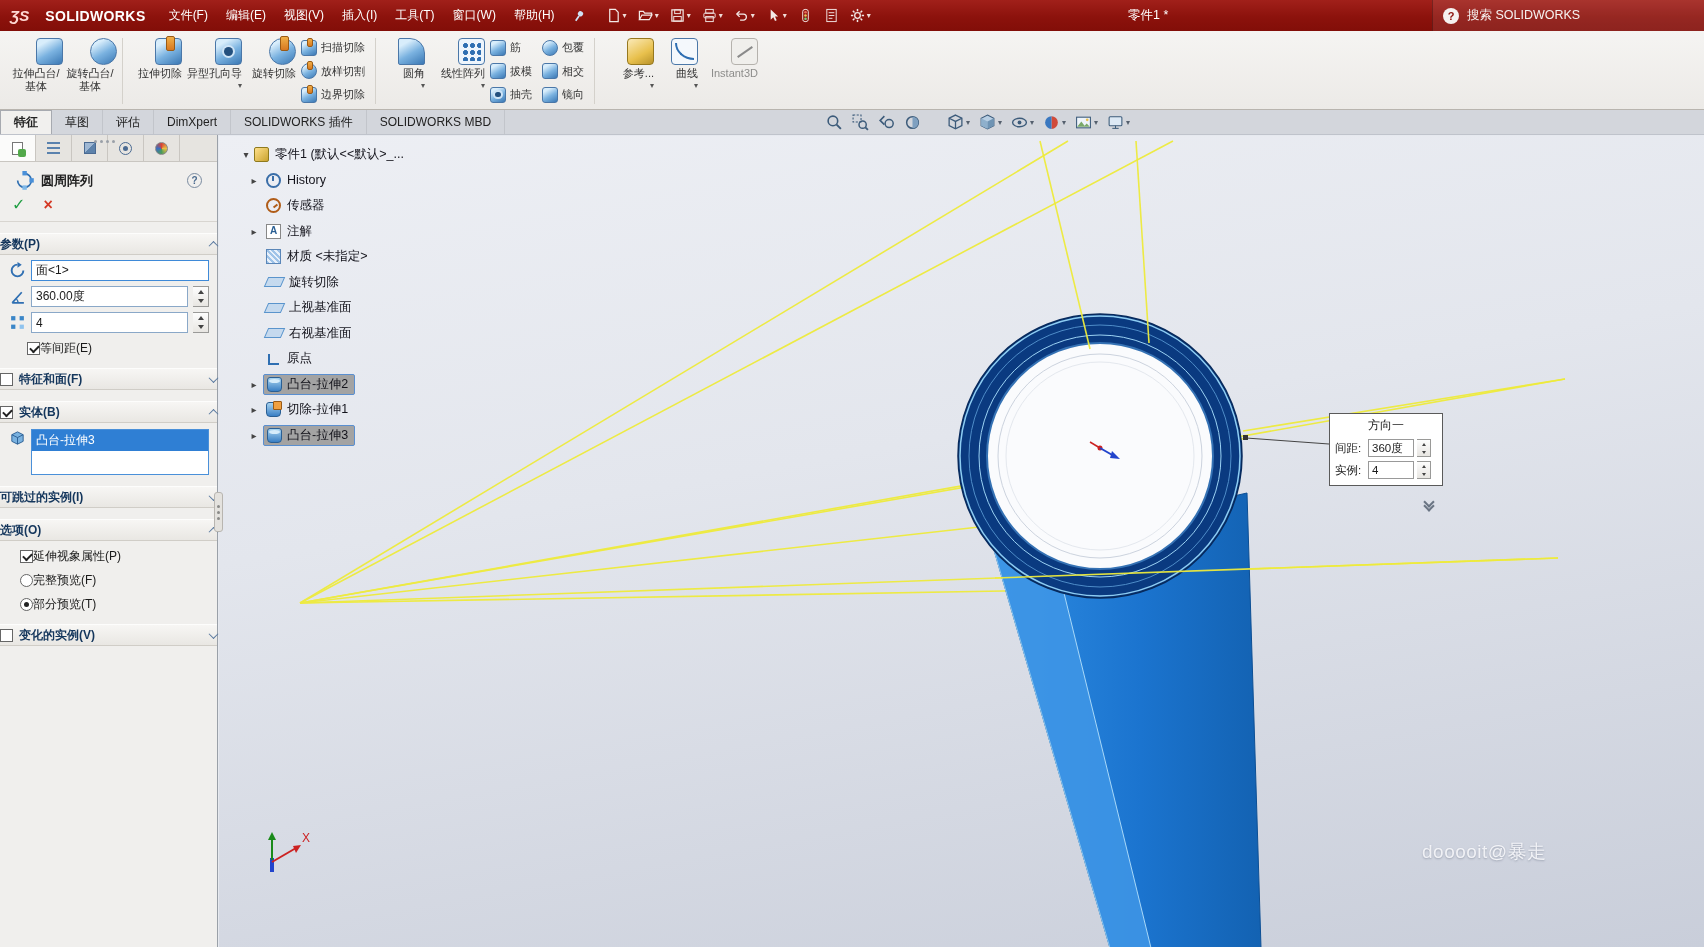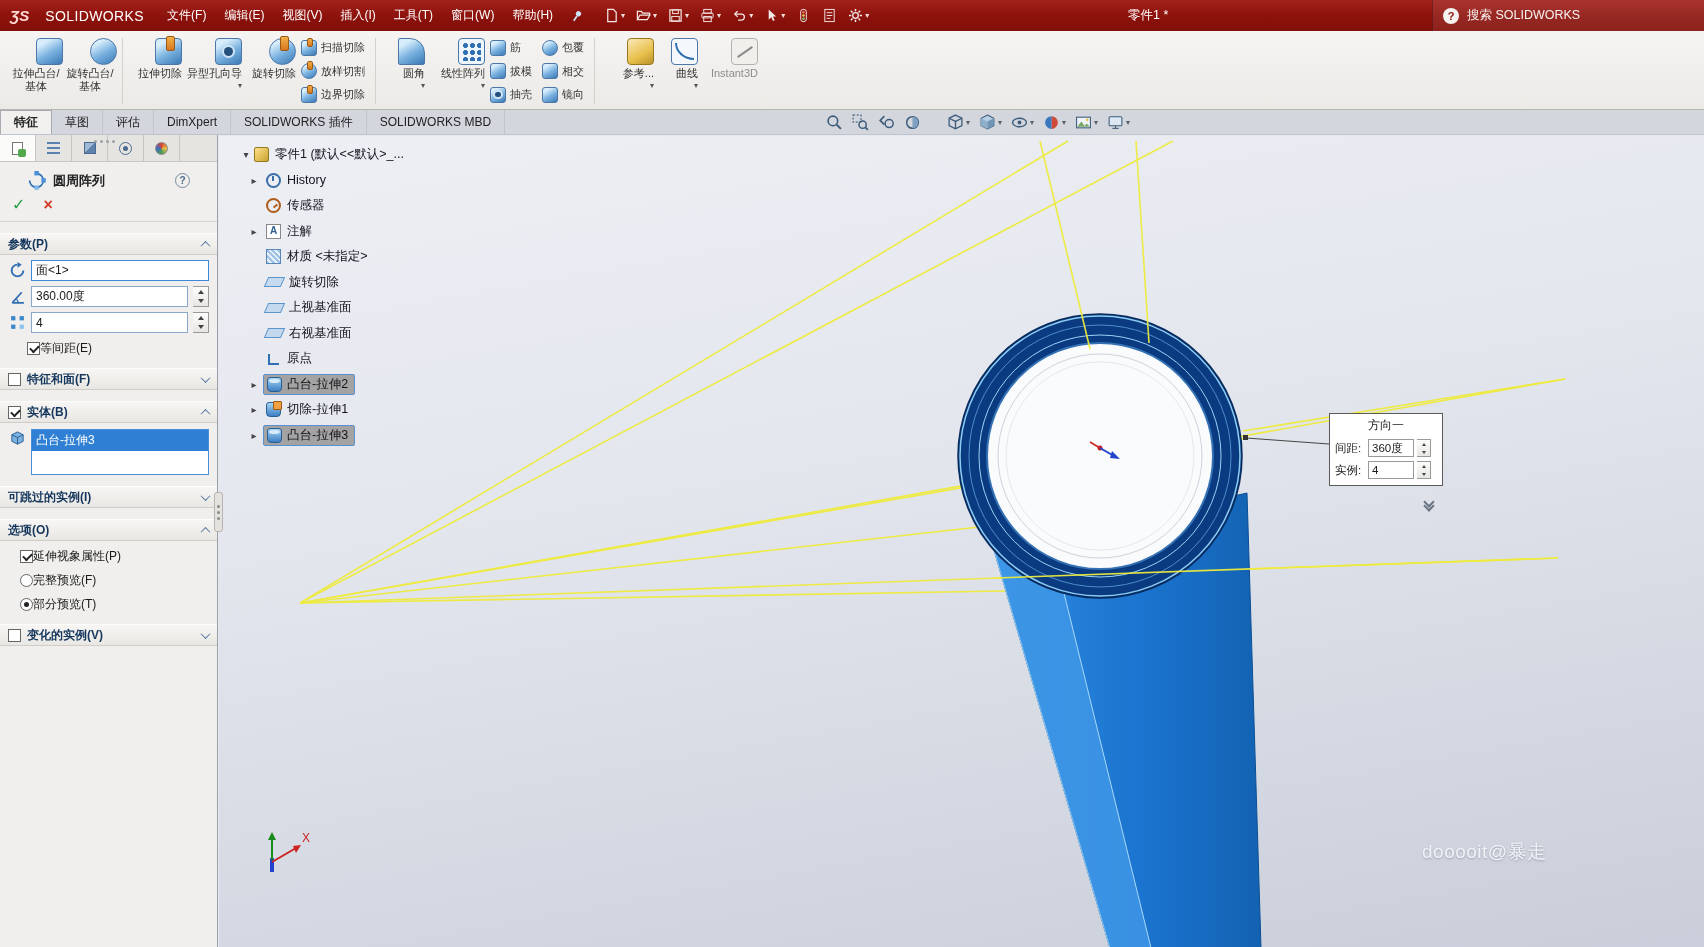--- a/index.html
+++ b/index.html
@@ -3,21 +3,21 @@
 <meta charset="utf-8">
 <style>
   *{box-sizing:border-box;margin:0;padding:0}
   html,body{width:1704px;height:947px}
   body{position:relative;overflow:hidden;font-family:"Liberation Sans","DejaVu Sans",sans-serif;background:#e6e9ef;color:#1a1a1a}
 
   
   .titlebar{position:absolute;top:0;left:0;right:0;height:31px;background:linear-gradient(#a1201a,#8c120c 55%,#820e08);display:flex;align-items:center;color:#fff;z-index:50}
   .logo{display:flex;align-items:baseline;gap:16px;padding:0 14px 0 10px}
   .logo-mark{font-weight:bold;font-style:italic;font-size:15px;color:#ffd9d4}
-  .logo-name{font-weight:normal;font-size:14px;letter-spacing:.4px}
+  .logo-name{font-weight:bold;font-size:14px;letter-spacing:.4px}
   .menubar{display:flex;height:100%}
   .menu-item{display:flex;align-items:center;padding:0 9px;font-size:12px;cursor:default}
   .pin-btn{margin:0 8px;display:flex;align-items:center}
   .qbar{display:flex;align-items:center;gap:3px;margin-left:8px}
   .qbtn{display:flex;align-items:center;height:24px;padding:0 4px;border-radius:2px}
   .qcaret{font-size:8px;color:#f0dcd8;margin-left:2px}
   .doc-title{position:absolute;left:1128px;top:0;height:31px;line-height:31px;font-size:12.5px;color:#fff}
   .search{position:absolute;right:0;top:0;height:31px;width:272px;display:flex;align-items:center;gap:8px;padding:0 10px;background:rgba(255,255,255,.09);border-left:1px solid rgba(0,0,0,.28)}
   .help-circ{width:16px;height:16px;border-radius:50%;background:#f5f2f0;color:#8c120c;font-size:11px;font-weight:bold;display:flex;align-items:center;justify-content:center;flex:none}
   .search-text{font-size:12.5px;color:#f7f3f2;white-space:nowrap}
@@ -68,27 +68,27 @@
   .pm-tabs{display:flex;height:27px;border-bottom:1px solid #c9c6c1;background:#e6e4e0}
   .pm-tab{width:36px;display:flex;align-items:center;justify-content:center;border-right:1px solid #c9c6c1}
   .pm-tab.active{background:#fbfbfa}
   .pmt-doc{width:11px;height:13px;background:#fff;border:1px solid #777;position:relative}
   .pmt-doc::after{content:"";position:absolute;right:-4px;bottom:-3px;width:8px;height:8px;background:#52a84a;border-radius:2px}
   .pmt-tree{width:13px;height:12px;background:repeating-linear-gradient(0deg,#5a82ae 0 2px,transparent 2px 5px)}
   .pmt-cfg{width:12px;height:12px;background:linear-gradient(135deg,#9fb8d4 50%,#5d82ab 50%);border:1px solid #4a6a92}
   .pmt-target{width:13px;height:13px;border:1.5px solid #4a6a92;border-radius:50%;position:relative}
   .pmt-target::after{content:"";position:absolute;inset:3px;background:#4a6a92;border-radius:50%}
   .pmt-ball{width:13px;height:13px;border-radius:50%;background:conic-gradient(#d84436,#e8c046,#4a9a5c,#3a6ec0,#d84436);border:1px solid #888}
-  .pm-title-row{display:flex;align-items:center;gap:7px;padding:9px 27px 5px}
+  .pm-title-row{display:flex;align-items:center;gap:7px;padding:9px 15px 5px}
   .pm-title{font-size:13px;font-weight:bold;color:#222;flex:1}
   .pm-help{width:15px;height:15px;border-radius:50%;border:1px solid #7a8ba0;color:#4a6a8e;font-size:10px;font-weight:bold;display:flex;align-items:center;justify-content:center}
   .pm-actions{display:flex;gap:18px;padding:2px 12px 8px;border-bottom:1px solid #d8d5d0}
   .ok-btn{color:#1f9e42;font-size:16px;font-weight:bold;line-height:16px}
   .cancel-btn{color:#d43824;font-size:16px;font-weight:bold;line-height:16px}
-  .pm-sec{display:flex;align-items:center;gap:6px;height:22px;padding:0 8px;margin-top:11px;background:linear-gradient(#f7f6f4,#e9e7e3);border-top:1px solid #fdfdfc;border-bottom:1px solid #d0cdc7;font-weight:bold;font-size:12px;color:#14365c}
+  .pm-sec{display:flex;align-items:center;gap:6px;height:22px;padding:0 0;margin-top:11px;background:linear-gradient(#f7f6f4,#e9e7e3);border-top:1px solid #fdfdfc;border-bottom:1px solid #d0cdc7;font-weight:bold;font-size:12px;color:#14365c}
   .chev{margin-left:auto;width:7px;height:7px;border-right:1.7px solid #5a7aa0;border-bottom:1.7px solid #5a7aa0;flex:none}
   .chev.up{transform:rotate(-135deg) translate(-1px,-1px)}
   .chev.down{transform:rotate(45deg) translate(-1px,-1px)}
   .pm-row{display:flex;align-items:center;gap:5px;padding:5px 8px 0}
   .pm-rico{width:18px;height:18px;flex:none;display:flex;align-items:center;justify-content:center}
   .pm-field{flex:1;height:21px;background:#fff;border:1px solid #8aa8c8;font-size:12px;display:flex;align-items:center;padding:0 4px;white-space:nowrap;overflow:hidden}
   .pm-field.active{border-color:#3f8ad8}
   .spin{width:16px;height:21px;border:1px solid #9a9a98;border-left:none;display:flex;flex-direction:column;background:linear-gradient(#fdfdfd,#e8e6e2);flex:none}
   .spin i{flex:1;display:flex;align-items:center;justify-content:center}
   .spin .up::after{content:"";border:3px solid transparent;border-bottom:4px solid #444;margin-top:-3px}

